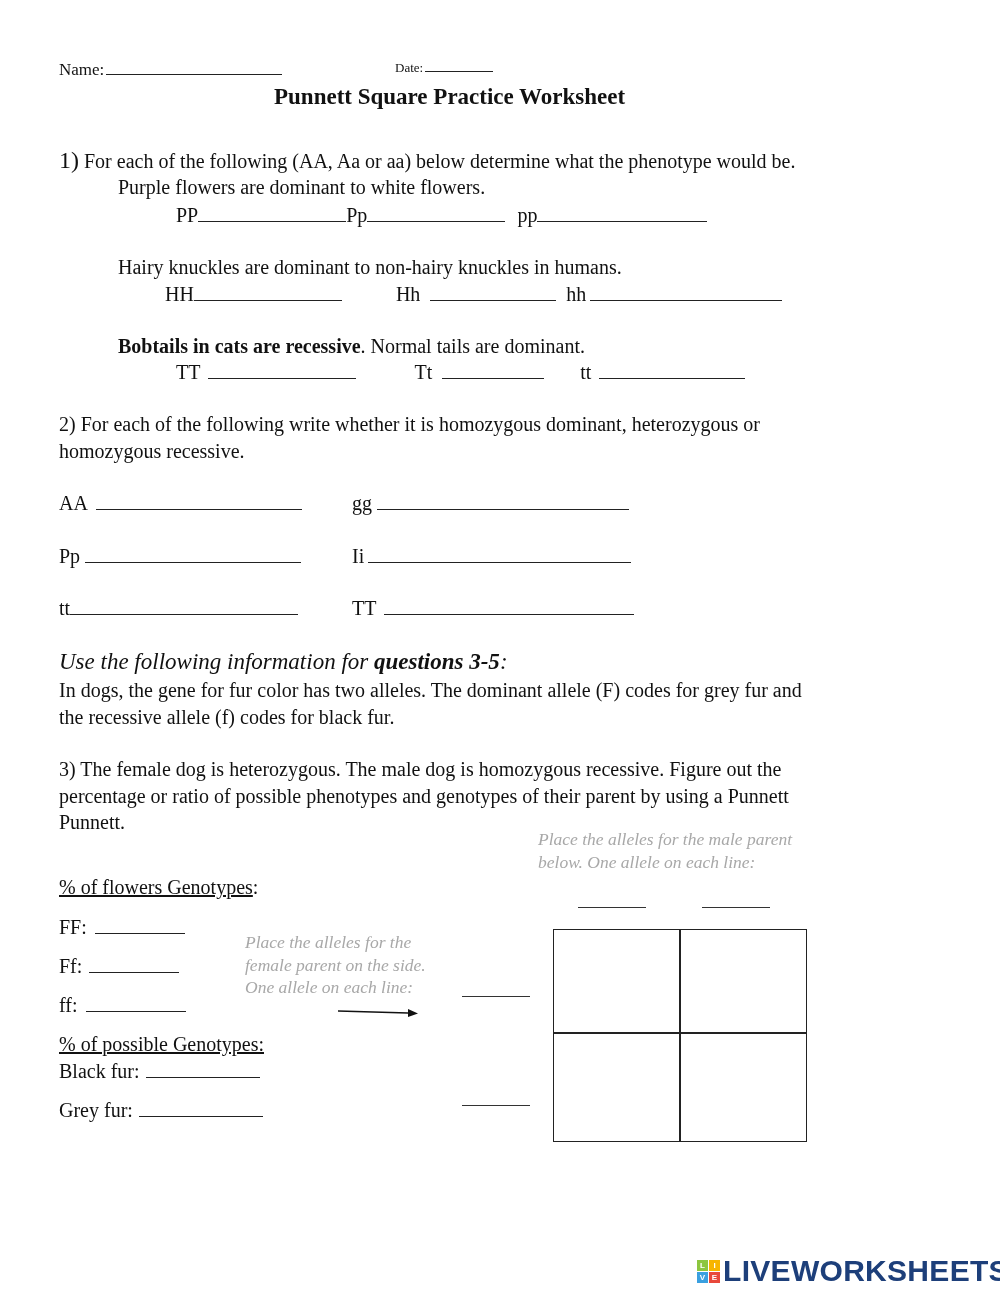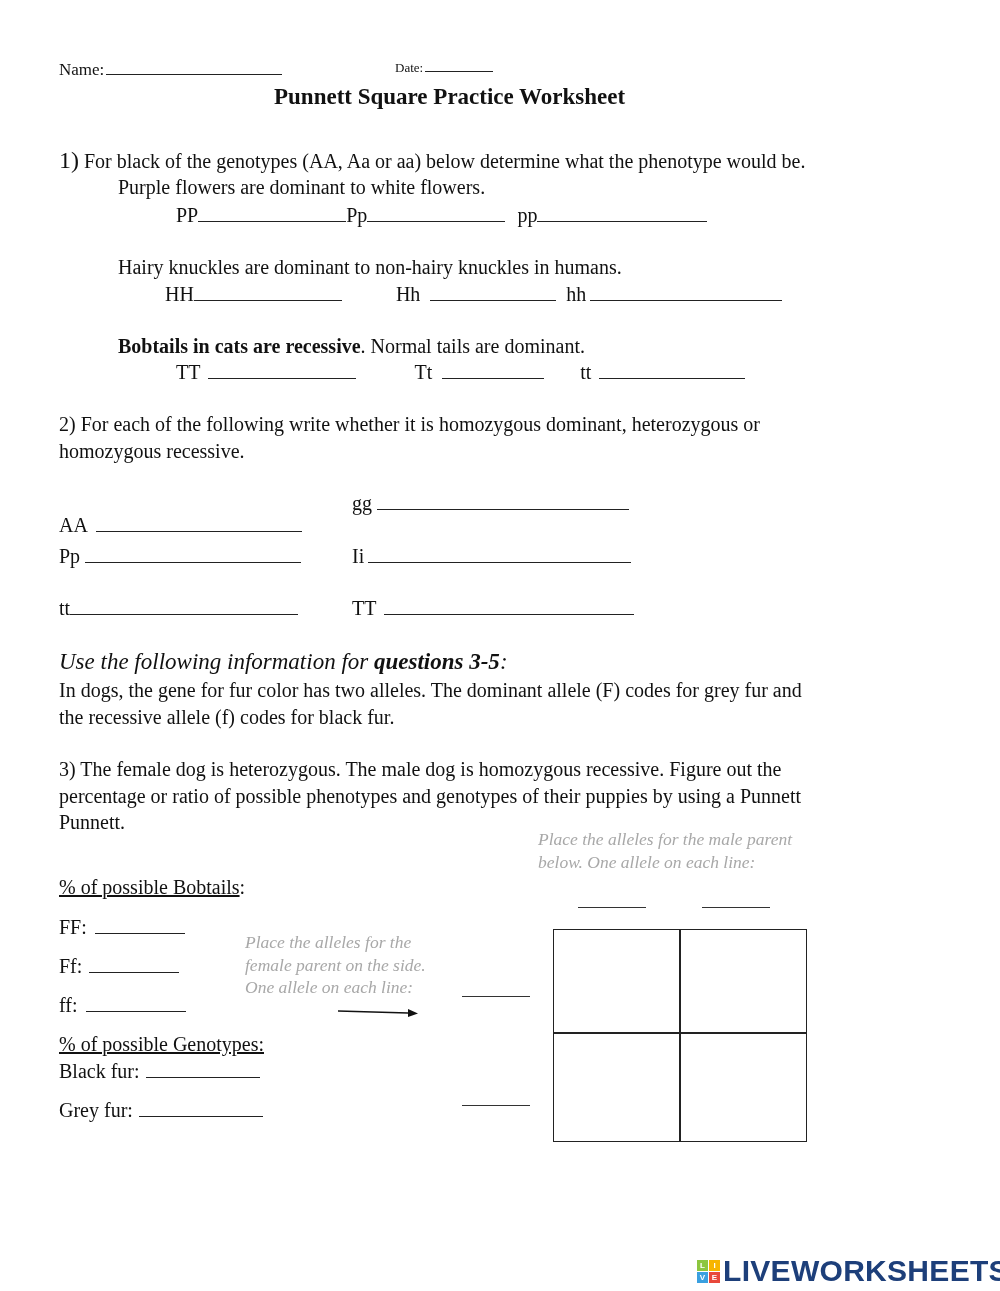--- a/index.html
+++ b/index.html
@@ -24,21 +24,21 @@
 <div class="abs" style="left:59px; top:60px; font-size:17px;">
   <span>Name:</span><span class="blank" style="width:176px;"></span>
 </div>
 <div class="abs" style="left:395px; top:60px; font-size:13px;">
   <span>Date:</span><span class="blank" style="width:68px;"></span>
 </div>
 <div class="abs title" style="left:274px; top:84px;">Punnett Square Practice Worksheet</div>
 
 <div class="abs t20" style="left:59px; top:147px;">
   <span style="font-size:24px;">1)</span>
-  <span>For black of the genotypes (AA, Aa or aa) below determine what the phenotype would be.</span>
+  <span>For each of the following (AA, Aa or aa) below determine what the phenotype would be.</span>
 </div>
 <div class="abs t20" style="left:118px; top:176px;">Purple flowers are dominant to white flowers.</div>
 <div class="abs t20" style="left:176px; top:204px;">
   <span>PP</span><span class="blank" style="width:148px;margin-left:0"></span><span>Pp</span><span class="blank" style="width:138px;margin-left:0"></span><span style="margin-left:12px">pp</span><span class="blank" style="width:170px;margin-left:0"></span>
 </div>
 
 <div class="abs t20" style="left:118px; top:256px;">Hairy knuckles are dominant to non-hairy knuckles in humans.</div>
 <div class="abs t20" style="left:165px; top:283px;">
   <span>HH</span><span class="blank" style="width:148px;margin-left:0"></span><span style="margin-left:54px">Hh</span><span class="blank" style="width:126px;margin-left:10px"></span><span style="margin-left:10px">hh</span><span class="blank" style="width:192px;margin-left:4px"></span>
 </div>
@@ -46,43 +46,43 @@
 <div class="abs t20" style="left:118px; top:335px;">
   <b>Bobtails in cats are recessive</b><span>. Normal tails are dominant.</span>
 </div>
 <div class="abs t20" style="left:176px; top:361px;">
   <span>TT</span><span class="blank" style="width:148px;margin-left:8px"></span><span style="margin-left:58px">Tt</span><span class="blank" style="width:102px;margin-left:10px"></span><span style="margin-left:36px">tt</span><span class="blank" style="width:146px;margin-left:8px"></span>
 </div>
 
 <div class="abs t20" style="left:59px; top:413px;">2) For each of the following write whether it is homozygous dominant, heterozygous or</div>
 <div class="abs t20" style="left:59px; top:440px;">homozygous recessive.</div>
 
-<div class="abs t20" style="left:59px; top:492px;margin-top:22px;"><span>AA</span><span class="blank" style="width:206px;margin-left:8px"></span></div>
+<div class="abs t20" style="left:59px; top:492px;"><span>AA</span><span class="blank" style="width:206px;margin-left:8px"></span></div>
 <div class="abs t20" style="left:352px; top:492px;"><span>gg</span><span class="blank" style="width:252px;margin-left:5px"></span></div>
 <div class="abs t20" style="left:59px; top:545px;"><span>Pp</span><span class="blank" style="width:216px;margin-left:5px"></span></div>
 <div class="abs t20" style="left:352px; top:545px;"><span>Ii</span><span class="blank" style="width:263px;margin-left:4px"></span></div>
 <div class="abs t20" style="left:59px; top:597px;"><span>tt</span><span class="blank" style="width:228px;margin-left:0"></span></div>
 <div class="abs t20" style="left:352px; top:597px;"><span>TT</span><span class="blank" style="width:250px;margin-left:8px"></span></div>
 
 <div class="abs" style="left:59px; top:649px; font-size:23px;">
   <i>Use the following information for </i><b><i>questions 3-5</i></b><i>:</i>
 </div>
 <div class="abs t20" style="left:59px; top:679px;">In dogs, the gene for fur color has two alleles.  The dominant allele (F) codes for grey fur and</div>
 <div class="abs t20" style="left:59px; top:706px;">the recessive allele (f) codes for black fur.</div>
 
 <div class="abs t20" style="left:59px; top:758px;">3) The female dog is heterozygous. The male dog is homozygous recessive. Figure out the</div>
-<div class="abs t20" style="left:59px; top:785px;">percentage or ratio of possible phenotypes and genotypes of their puppies by using a Punnett</div>
+<div class="abs t20" style="left:59px; top:785px;">percentage or ratio of possible phenotypes and genotypes of their parent by using a Punnett</div>
 <div class="abs t20" style="left:59px; top:811px;">Punnett.</div>
 
 <div class="abs hint" style="left:538px; top:828px; width:300px;">Place the alleles for the male parent below.  One allele on each line:</div>
 <div class="shortline" style="left:578px; top:907px; width:68px;"></div>
 <div class="shortline" style="left:702px; top:907px; width:68px;"></div>
 
 <div class="abs t20" style="left:59px; top:876px;">
-  <span class="uline">% of possible Bobtails</span><span>:</span>
+  <span class="uline">% of flowers Genotypes</span><span>:</span>
 </div>
 <div class="abs t20" style="left:59px; top:916px;"><span>FF:</span><span class="blank" style="width:90px;margin-left:8px"></span></div>
 <div class="abs t20" style="left:59px; top:955px;"><span>Ff:</span><span class="blank" style="width:90px;margin-left:7px"></span></div>
 <div class="abs t20" style="left:59px; top:994px;"><span>ff:</span><span class="blank" style="width:100px;margin-left:8px"></span></div>
 
 <div class="abs hint" style="left:245px; top:931px; width:195px;">Place the alleles for the female parent on the side.  One allele on each line:</div>
 <svg class="abs" style="left:336px; top:1004px;" width="84" height="16">
   <line x1="2" y1="7" x2="72" y2="9" stroke="#111" stroke-width="1.6"></line>
   <polygon points="72,5 82,9.5 72,13" fill="#111"></polygon>
 </svg>

